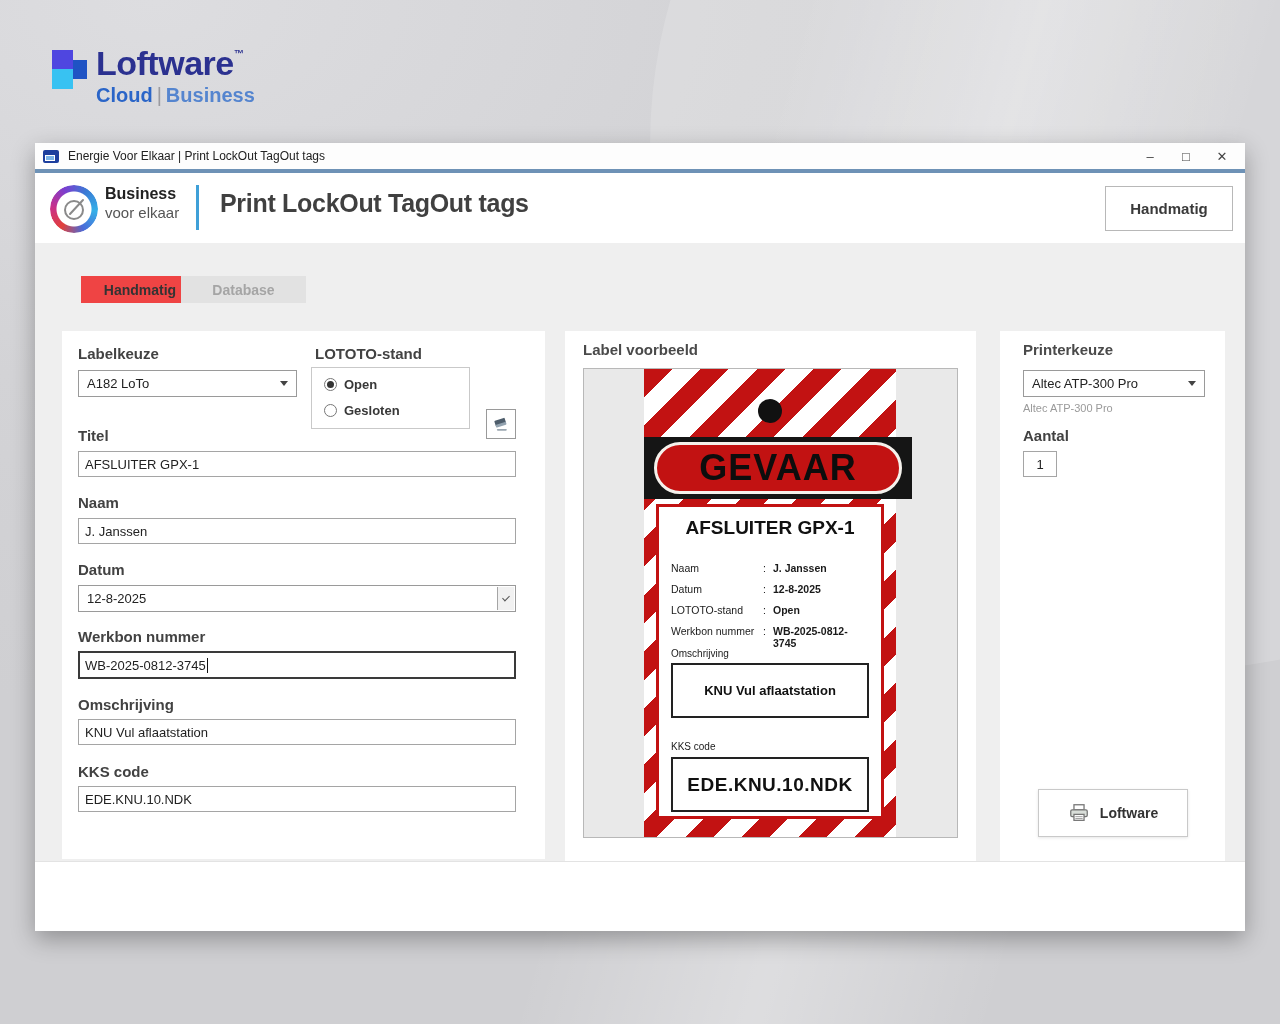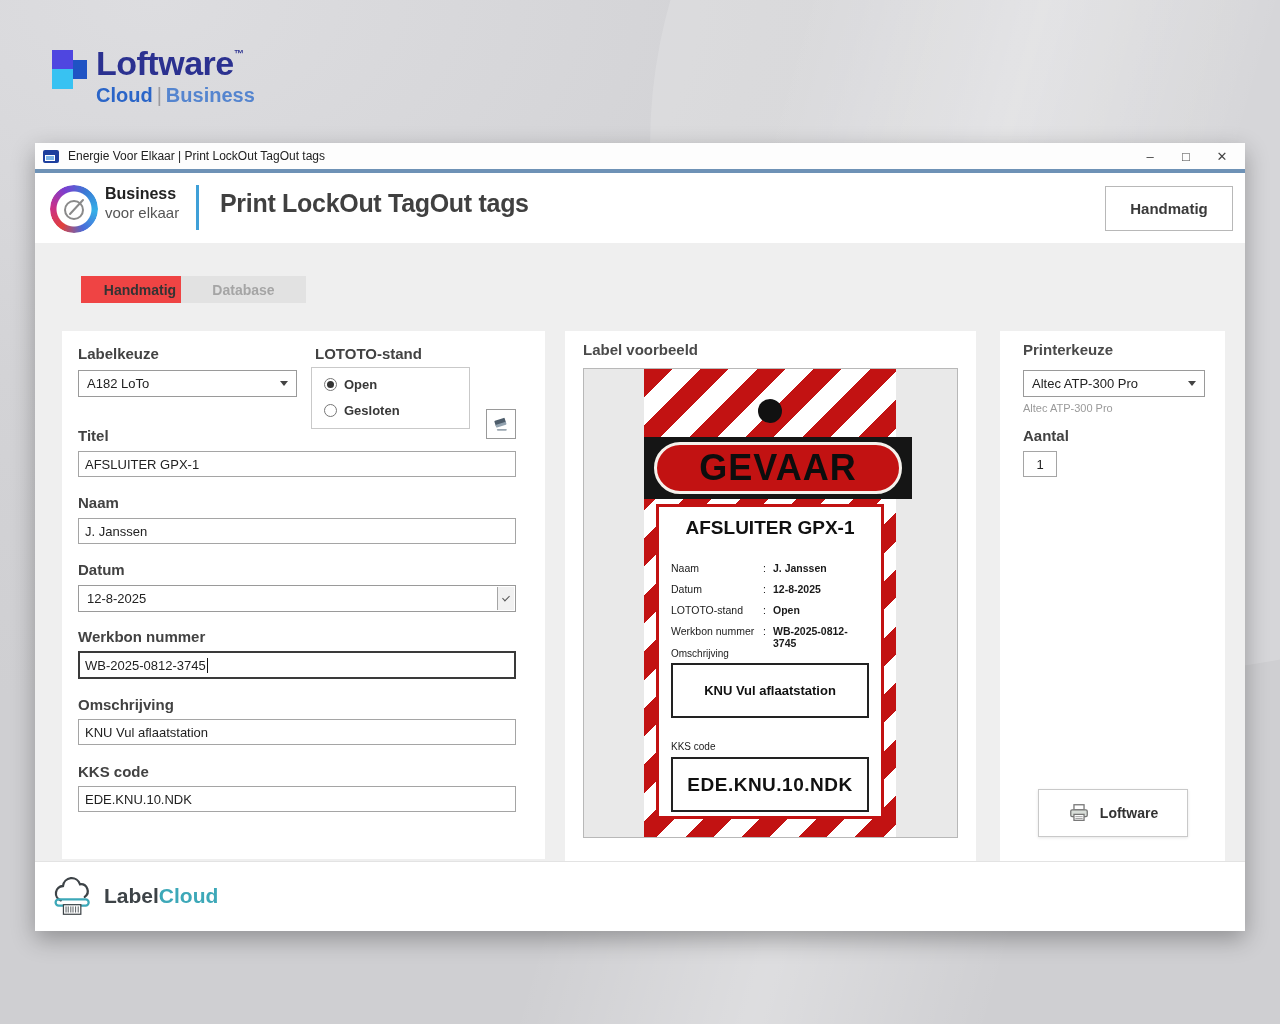--- a/index.html
+++ b/index.html
@@ -300,34 +300,16 @@
             <rect x="6.5" y="13.5" width="11" height="6.5" fill="#ffffff" stroke="#767676" stroke-width="1.4"></rect>
             <line x1="8" y1="16" x2="16" y2="16" stroke="#9a9a9a" stroke-width="1"></line>
             <line x1="8" y1="18" x2="16" y2="18" stroke="#9a9a9a" stroke-width="1"></line>
           </svg>
           <span>Loftware</span>
         </button>
       </div>
     </div>
 
     <div class="footer">
-      <div class="lc">
-        <svg width="46" height="40" viewBox="0 0 52 46">
-          <path d="M12 28 a8.5 8.5 0 0 1 2.5-16.5 a10 10 0 0 1 19.5-2 a8 8 0 0 1 5.5 14.5" fill="none" stroke="#3d4347" stroke-width="2.6" stroke-linecap="round"></path>
-          <rect x="6" y="27" width="38" height="7" rx="3.5" fill="none" stroke="#3da8b8" stroke-width="2.6"></rect>
-          <rect x="15" y="33" width="20" height="11" fill="#ffffff" stroke="#3d4347" stroke-width="1.4"></rect>
-          <g stroke="#3d4347" stroke-width="1">
-            <line x1="18" y1="35" x2="18" y2="42"></line>
-              <line x1="20.5" y1="35" x2="20.5" y2="42"></line>
-            <line x1="23.5" y1="35" x2="23.5" y2="42"></line>
-              <line x1="26" y1="35" x2="26" y2="42"></line>
-            <line x1="29" y1="35" x2="29" y2="42"></line>
-              <line x1="32" y1="35" x2="32" y2="42"></line>
-          </g>
-        </svg>
-        <div class="lc-text">
-          <span class="lc-left">Label</span><span class="lc-right">Cloud</span>
-        </div>
-      </div>
     </div>
 
   </div>
 </div>
 
 </body></html>

